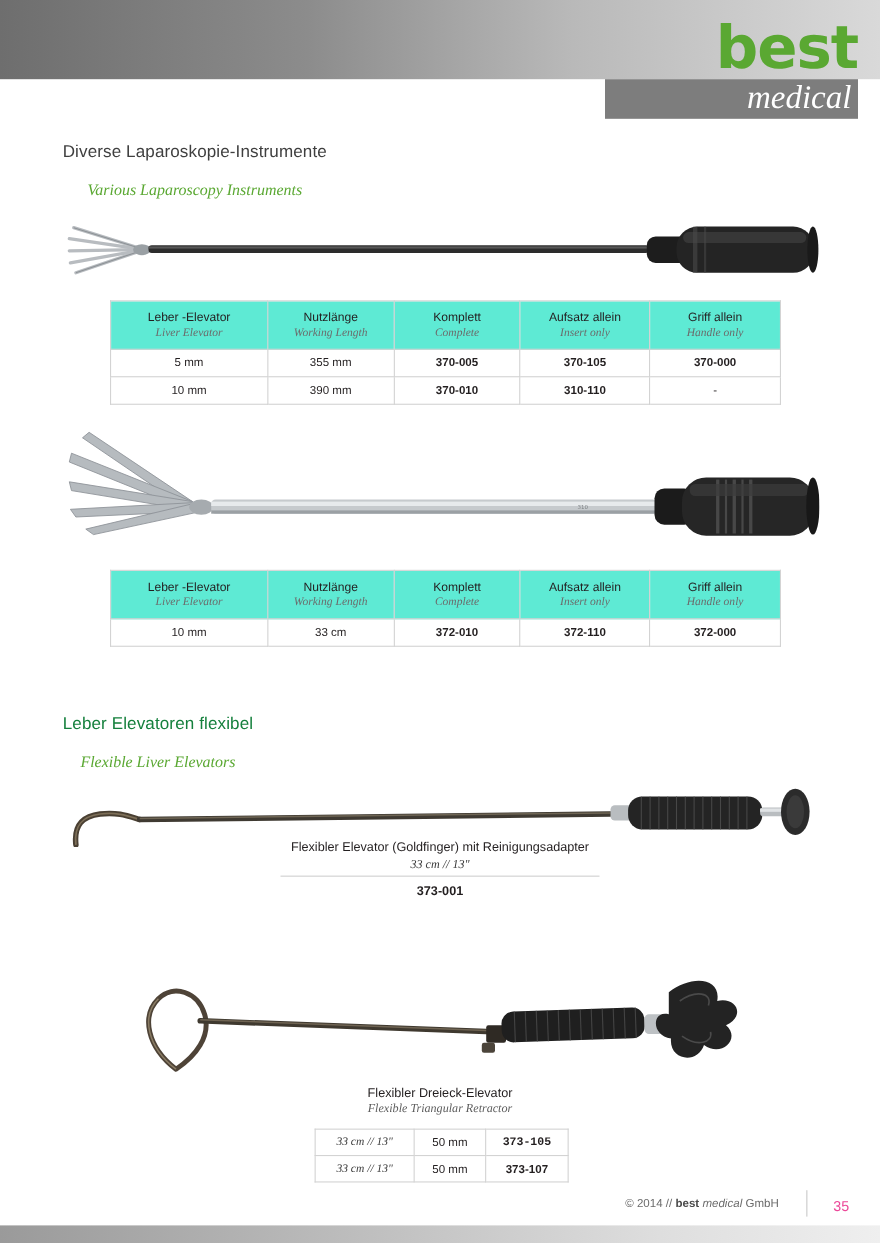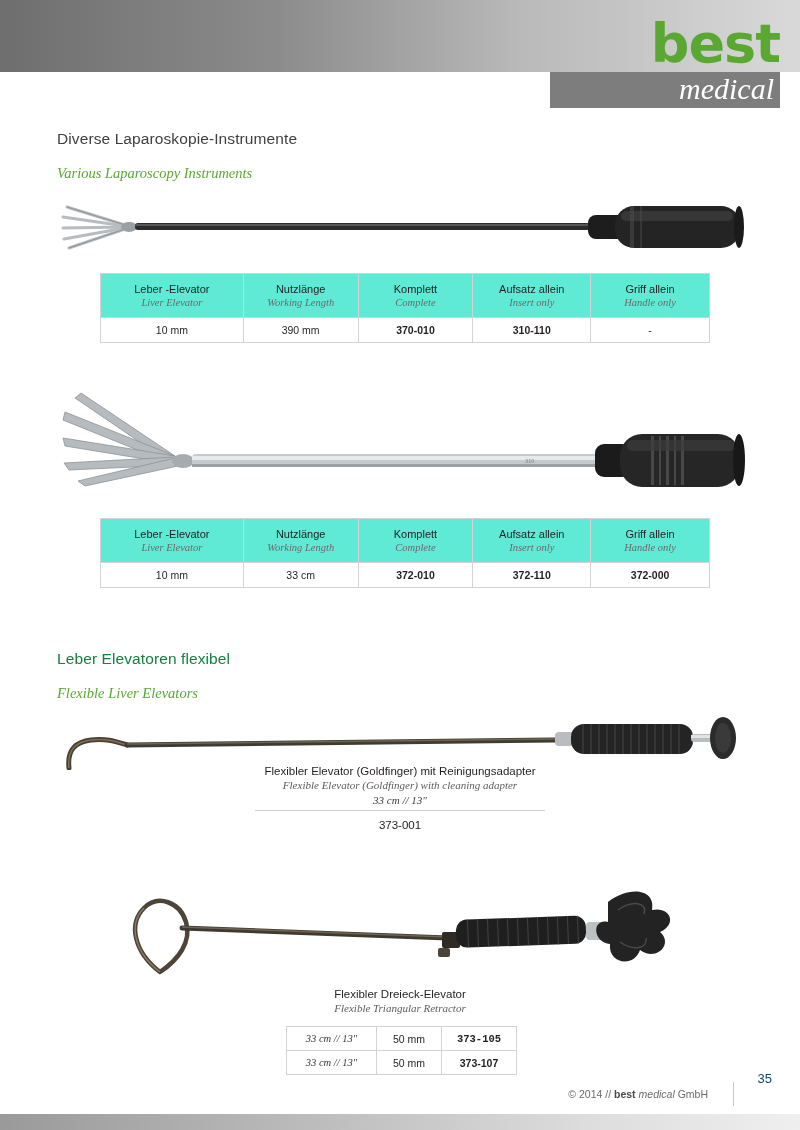--- a/index.html
+++ b/index.html
@@ -46,21 +46,21 @@
   }
   .logo-medical {
     font-family: "Liberation Serif", serif;
     font-style: italic;
     font-size: 30px;
     line-height: 30px;
     color: #ffffff;
   }
 
   
-  .section { position: absolute; }
+  .section { position: absolute; text-align: center; }
   .sec-title {
     font-size: 15.5px;
     color: #3f3f3f;
     letter-spacing: 0.1px;
   }
   .sec-title.green { color: #15803d; }
   .sec-sub {
     font-family: "Liberation Serif", serif;
     font-style: italic;
     font-size: 14.5px;
@@ -105,21 +105,21 @@
     font-style: italic;
     color: #3b3b3b;
   }
   table.small-spec td.bold { font-weight: bold; }
 
   
   .caption { text-align: center; }
   .cap-de { font-size: 11.5px; color: #231f20; }
   .cap-en { font-family: "Liberation Serif", serif; font-style: italic; font-size: 11px; color: #5c5c5c; margin-top: 2px; }
   .cap-len { font-family: "Liberation Serif", serif; font-style: italic; font-size: 11px; color: #3b3b3b; margin-top: 3px; }
-  .cap-code { font-size: 11.5px; font-weight: normal; margin-top: 8px; }
+  .cap-code { font-size: 11.5px; font-weight: bold; margin-top: 8px; }
   .cap-rule { border-top: 1px solid #cfcfcf; margin: 4px auto 0 auto; }
 
   
   .footer-band {
     position: absolute;
     bottom: 0; left: 0;
     width: 800px; height: 16px;
     background: linear-gradient(to right, #9a9a9a 0%, #bdbdbd 40%, #dedede 75%, #efefef 100%);
   }
   .footer-text {
@@ -127,23 +127,23 @@
     right: 92px;
     bottom: 30px;
     font-size: 10.5px;
     color: #6b6b6b;
   }
   .footer-text .b { font-weight: bold; color: #4a4a4a; }
   .footer-text .it { font-style: italic; }
   .page-num {
     position: absolute;
     right: 28px;
-    bottom: 44px;
+    bottom: 26px;
     font-size: 13px;
-    color: #0c4a6e;
+    color: #ec4899;
   }
   .page-sep {
     position: absolute;
     right: 66px;
     bottom: 24px;
     width: 1px; height: 24px;
     background: #c9c9c9;
   }
 
   
@@ -215,20 +215,27 @@
         <span class="th-de">Aufsatz allein</span>
         <span class="th-en">Insert only</span>
       </th>
       <th style="width:119px;">
         <span class="th-de">Griff allein</span>
         <span class="th-en">Handle only</span>
       </th>
     </tr>
   </thead>
   <tbody>
+    <tr>
+      <td>5 mm</td>
+      <td>355 mm</td>
+      <td class="bold">370-005</td>
+      <td class="bold">370-105</td>
+      <td class="bold">370-000</td>
+    </tr>
     <tr>
       <td>10 mm</td>
       <td>390 mm</td>
       <td class="bold">370-010</td>
       <td class="bold">310-110</td>
       <td>-</td>
     </tr>
   </tbody>
 </table>
 
@@ -337,21 +344,20 @@
     <rect x="636" y="34" width="42" height="8" rx="3" fill="#b9bdc0"></rect>
     <rect x="636" y="35" width="42" height="3" fill="#e1e4e6"></rect>
 
     <ellipse cx="668" cy="38" rx="13" ry="21" fill="#2b2b2b"></ellipse>
     <ellipse cx="668" cy="38" rx="8" ry="15" fill="#3a3a3a"></ellipse>
   </svg>
 </div>
 
 <div class="caption" style="position:absolute; top:765px; left:145px; width:510px;">
   <div class="cap-de">Flexibler Elevator (Goldfinger) mit Reinigungsadapter</div>
-  <div class="cap-en">Flexible Elevator (Goldfinger) with cleaning adapter</div>
   <div class="cap-len">33 cm // 13"</div>
   <div class="cap-rule" style="width:290px;"></div>
   <div class="cap-code">373-001</div>
 </div>
 
 <div class="art" style="top:880px; left:100px; width:600px; height:110px;">
   <svg width="600" height="110" viewBox="0 0 600 110">
 
     <path d="M60 92 C34 72 28 44 44 28 C58 14 80 22 86 42 C92 62 78 80 60 92 Z" fill="none" stroke="#4e4337" stroke-width="4.5" stroke-linejoin="round"></path>
     <path d="M60 92 C34 72 28 44 44 28" fill="none" stroke="#8a7c64" stroke-width="1.4"></path>

